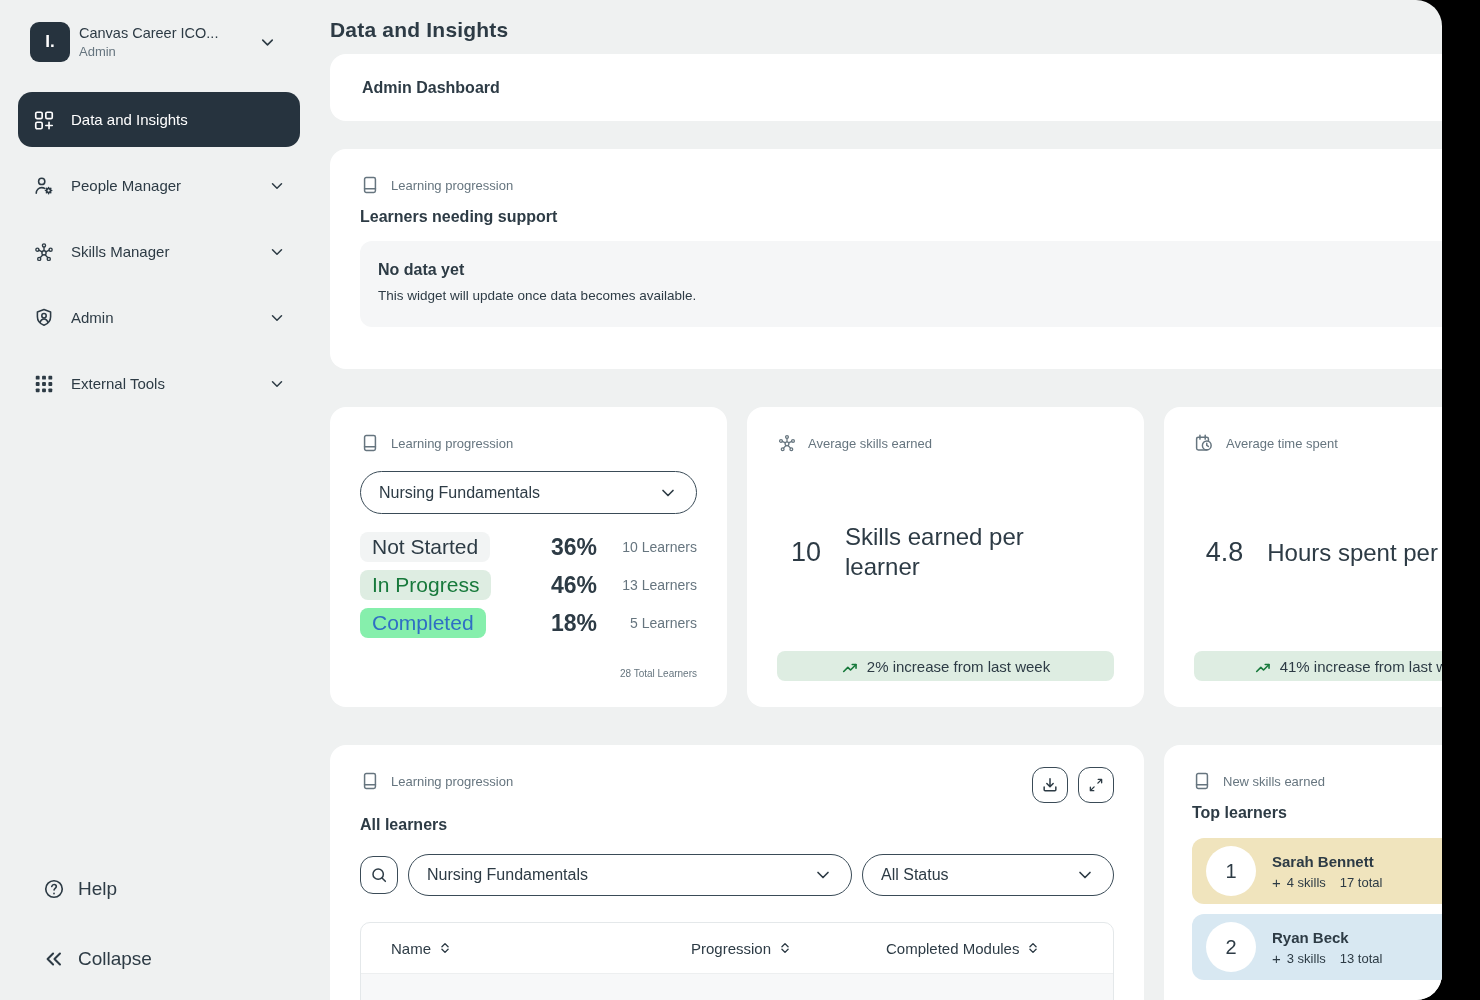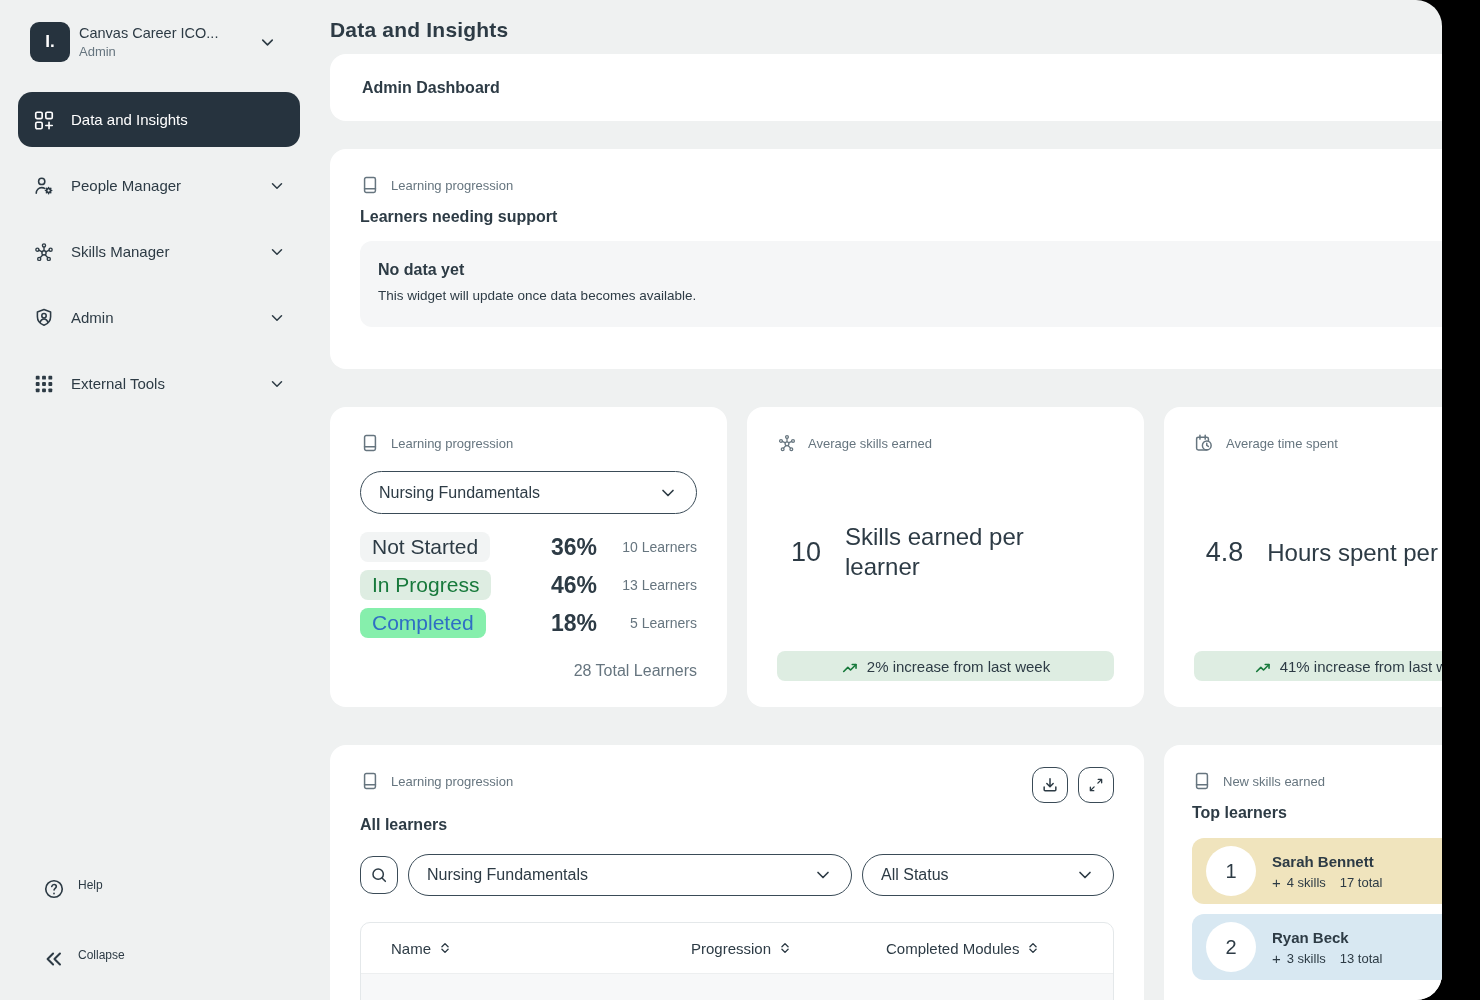--- a/index.html
+++ b/index.html
@@ -17,21 +17,21 @@
   .brand-name { font-size:14.5px; }
   .brand-role { font-size:13px; color:#66757F; margin-top:2px; }
   .brand-chevron { margin-left:auto; display:flex; }
   .nav { margin:30px 15px 0 18px; }
   .nav-item { height:55px; border-radius:14px; display:flex; align-items:center;
     padding:0 14px 0 15px; margin-bottom:11px; cursor:pointer; font-size:15px; }
   .nav-item.active { background:#26333E; color:#fff; }
   .nav-item .ni-label { margin-left:16px; }
   .nav-item .ni-chevron { margin-left:auto; display:flex; }
   .sidebar-footer { margin-top:auto; padding:0 18px 30px 30px; }
-  .footer-item { display:flex; align-items:flex-start; font-size:12px; cursor:pointer; }
+  .footer-item { display:flex; align-items:center; font-size:19px; cursor:pointer; }
   .footer-item + .footer-item { margin-top:48px; }
   .footer-item span { margin-left:13px; }
   .icon { display:inline-flex; flex:none; }
 
   
   .main { flex:1; min-width:0; padding:18px 0 0 15px; }
   .content { width:1231px; }
   .page-title { font-size:21px; font-weight:bold; letter-spacing:.2px; }
   .dash-bar { margin-top:12px; height:67px; background:#fff; border-radius:16px;
     display:flex; align-items:center; padding:0 32px; }
@@ -55,21 +55,21 @@
   .select .sel-chevron { margin-left:auto; display:flex; }
   .prog-select { margin-top:18px; }
   .prog-rows { margin-top:20px; }
   .prog-row { display:flex; align-items:center; height:26px; margin-bottom:12px; }
   .pill { font-size:21px; padding:3px 12px; border-radius:8px; }
   .pill.gray  { background:#F2F4F4; color:#2D3B45; }
   .pill.green { background:#DEEDE2; color:#17793B; }
   .pill.blue  { background:#86efac; color:#2F6EC4; }
   .prog-pct { flex:1; text-align:right; font-size:23px; font-weight:600; }
   .prog-learners { width:100px; text-align:right; font-size:14px; color:#66757F; }
-  .prog-total { text-align:right; font-size:16px; color:#66757F; margin-top:14px; }
+  .prog-total { text-align:right; font-size:10px; color:#66757F; margin-top:20px; }
 
   .metric-middle { flex:1; display:flex; align-items:center; justify-content:center; gap:24px; }
   .metric-value { font-size:27px; }
   .metric-label { font-size:24px; line-height:1.25; max-width:255px; }
   .trend-banner { margin-top:auto; height:30px; border-radius:8px; background:#DEEDE2;
     display:flex; align-items:center; justify-content:center; gap:8px; font-size:15px; }
 
   .bottom-row { display:flex; gap:20px; margin-top:38px; align-items:flex-start; }
   .learners-card { width:814px; flex:0 0 814px; height:420px; padding:26px 30px; }
   .lc-head { display:flex; align-items:flex-start; }

